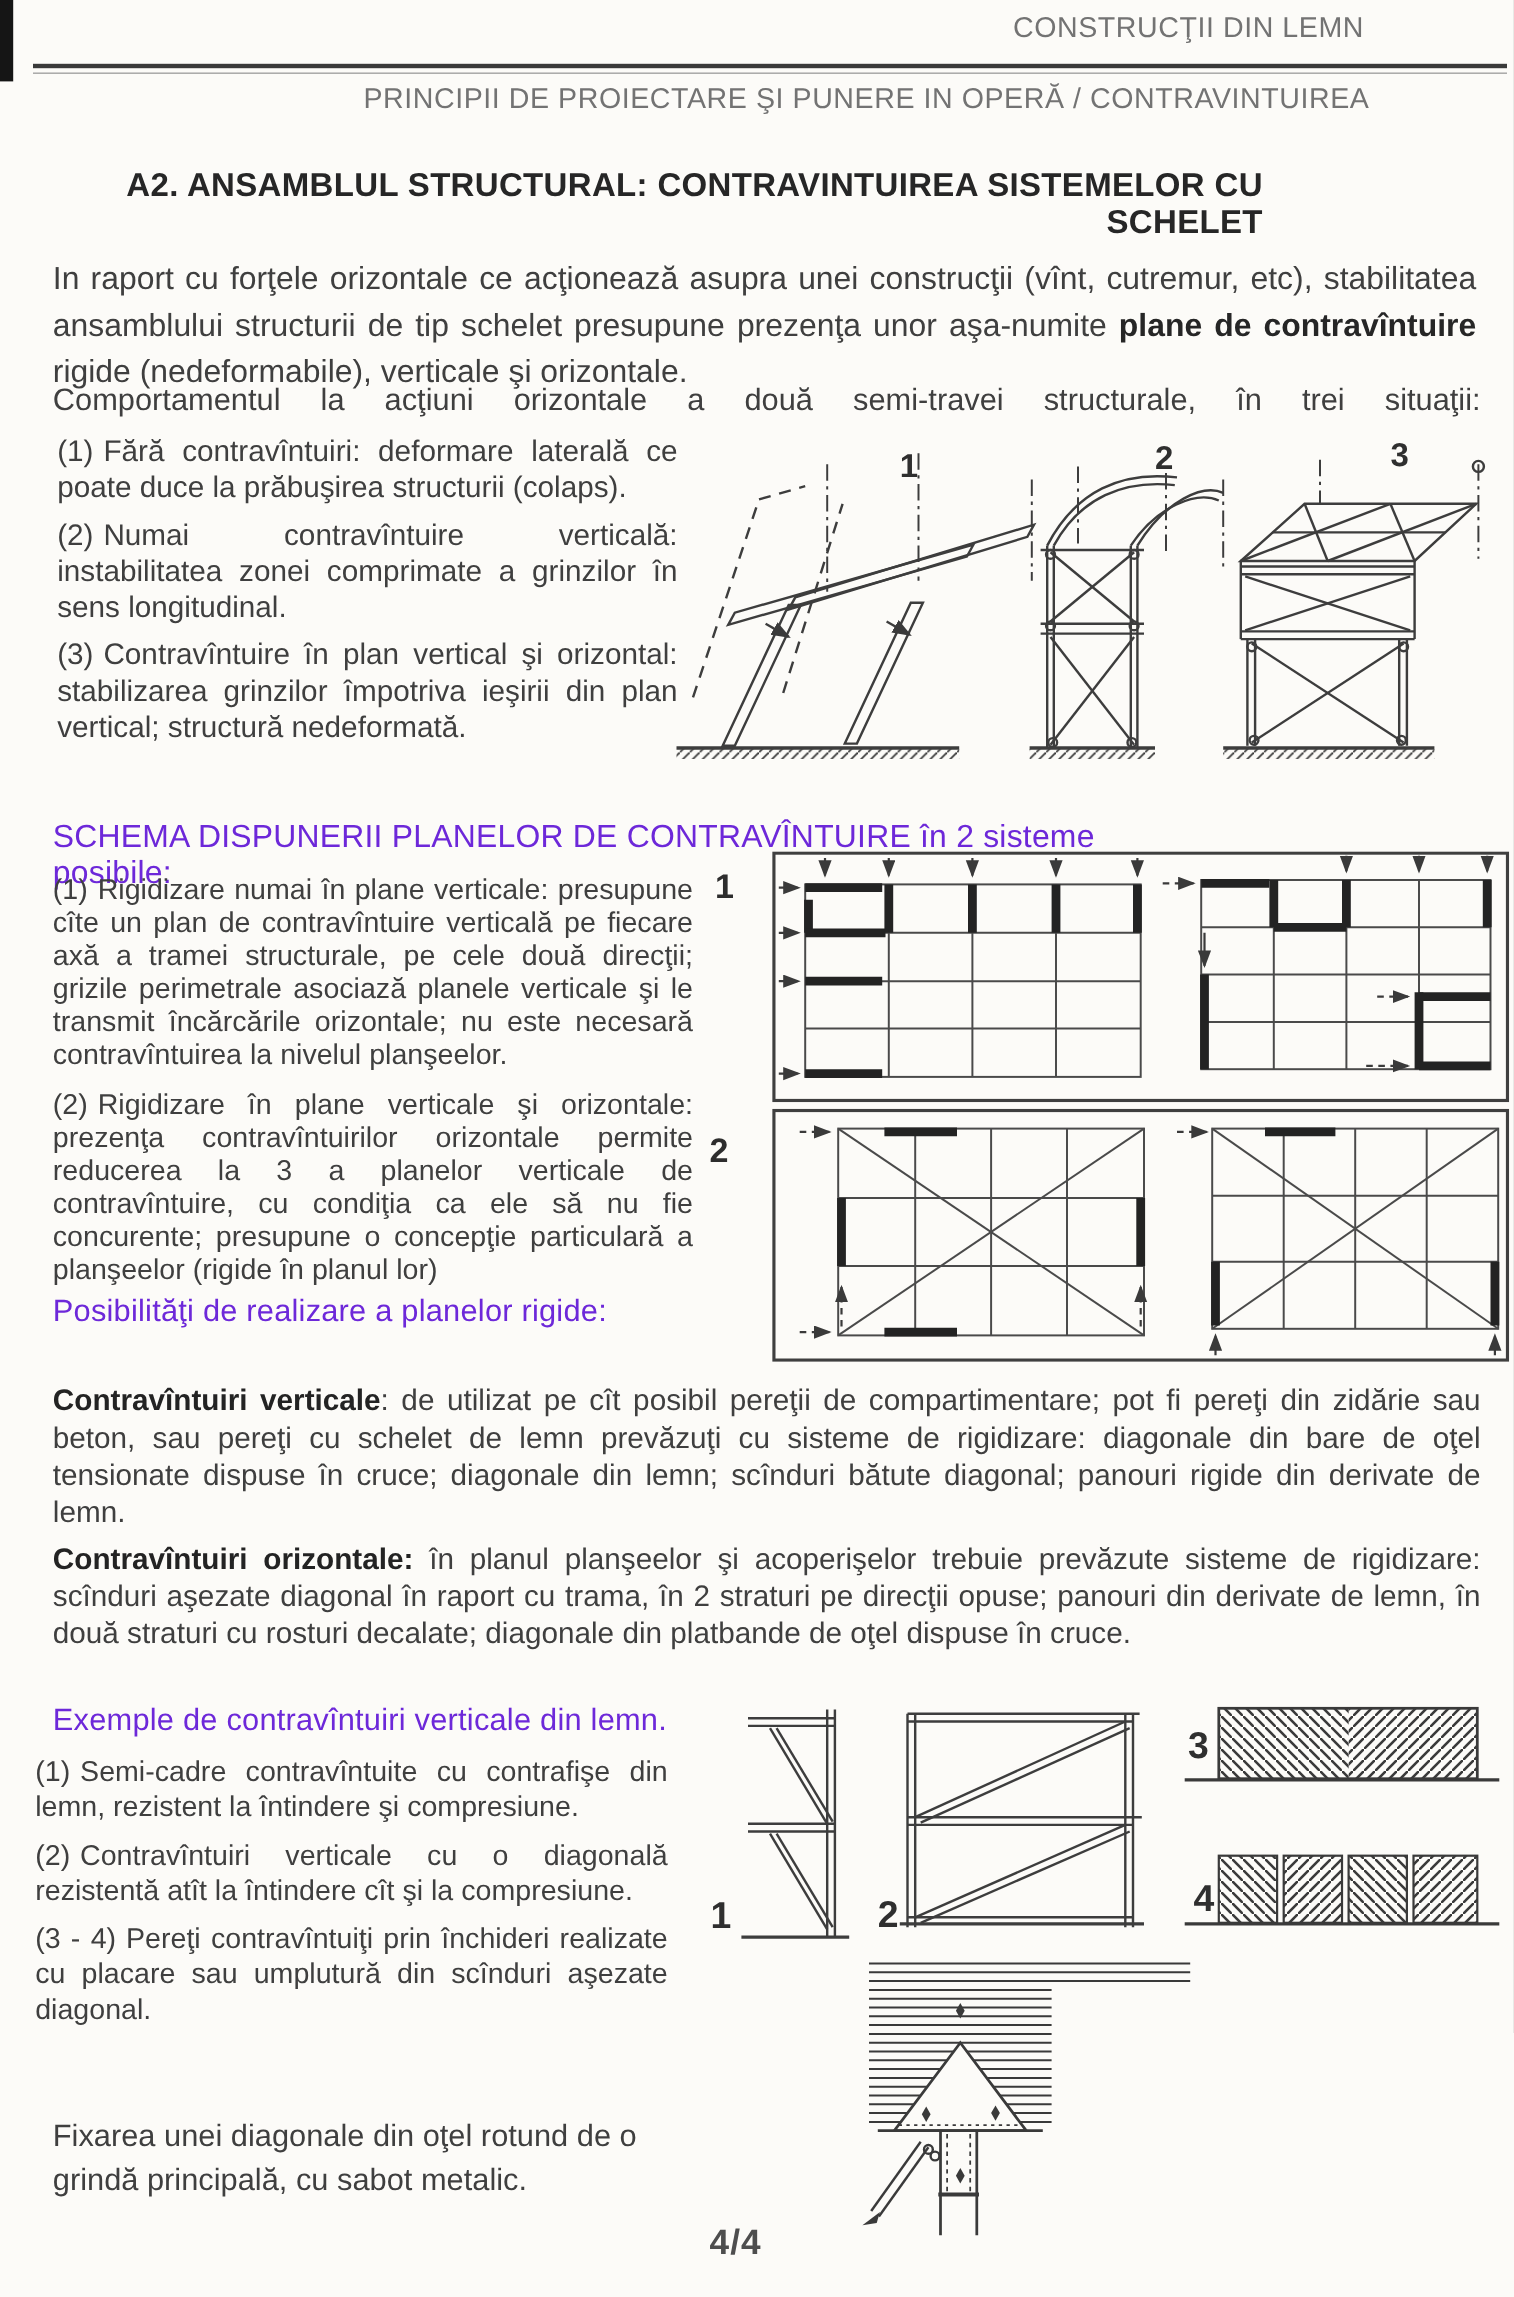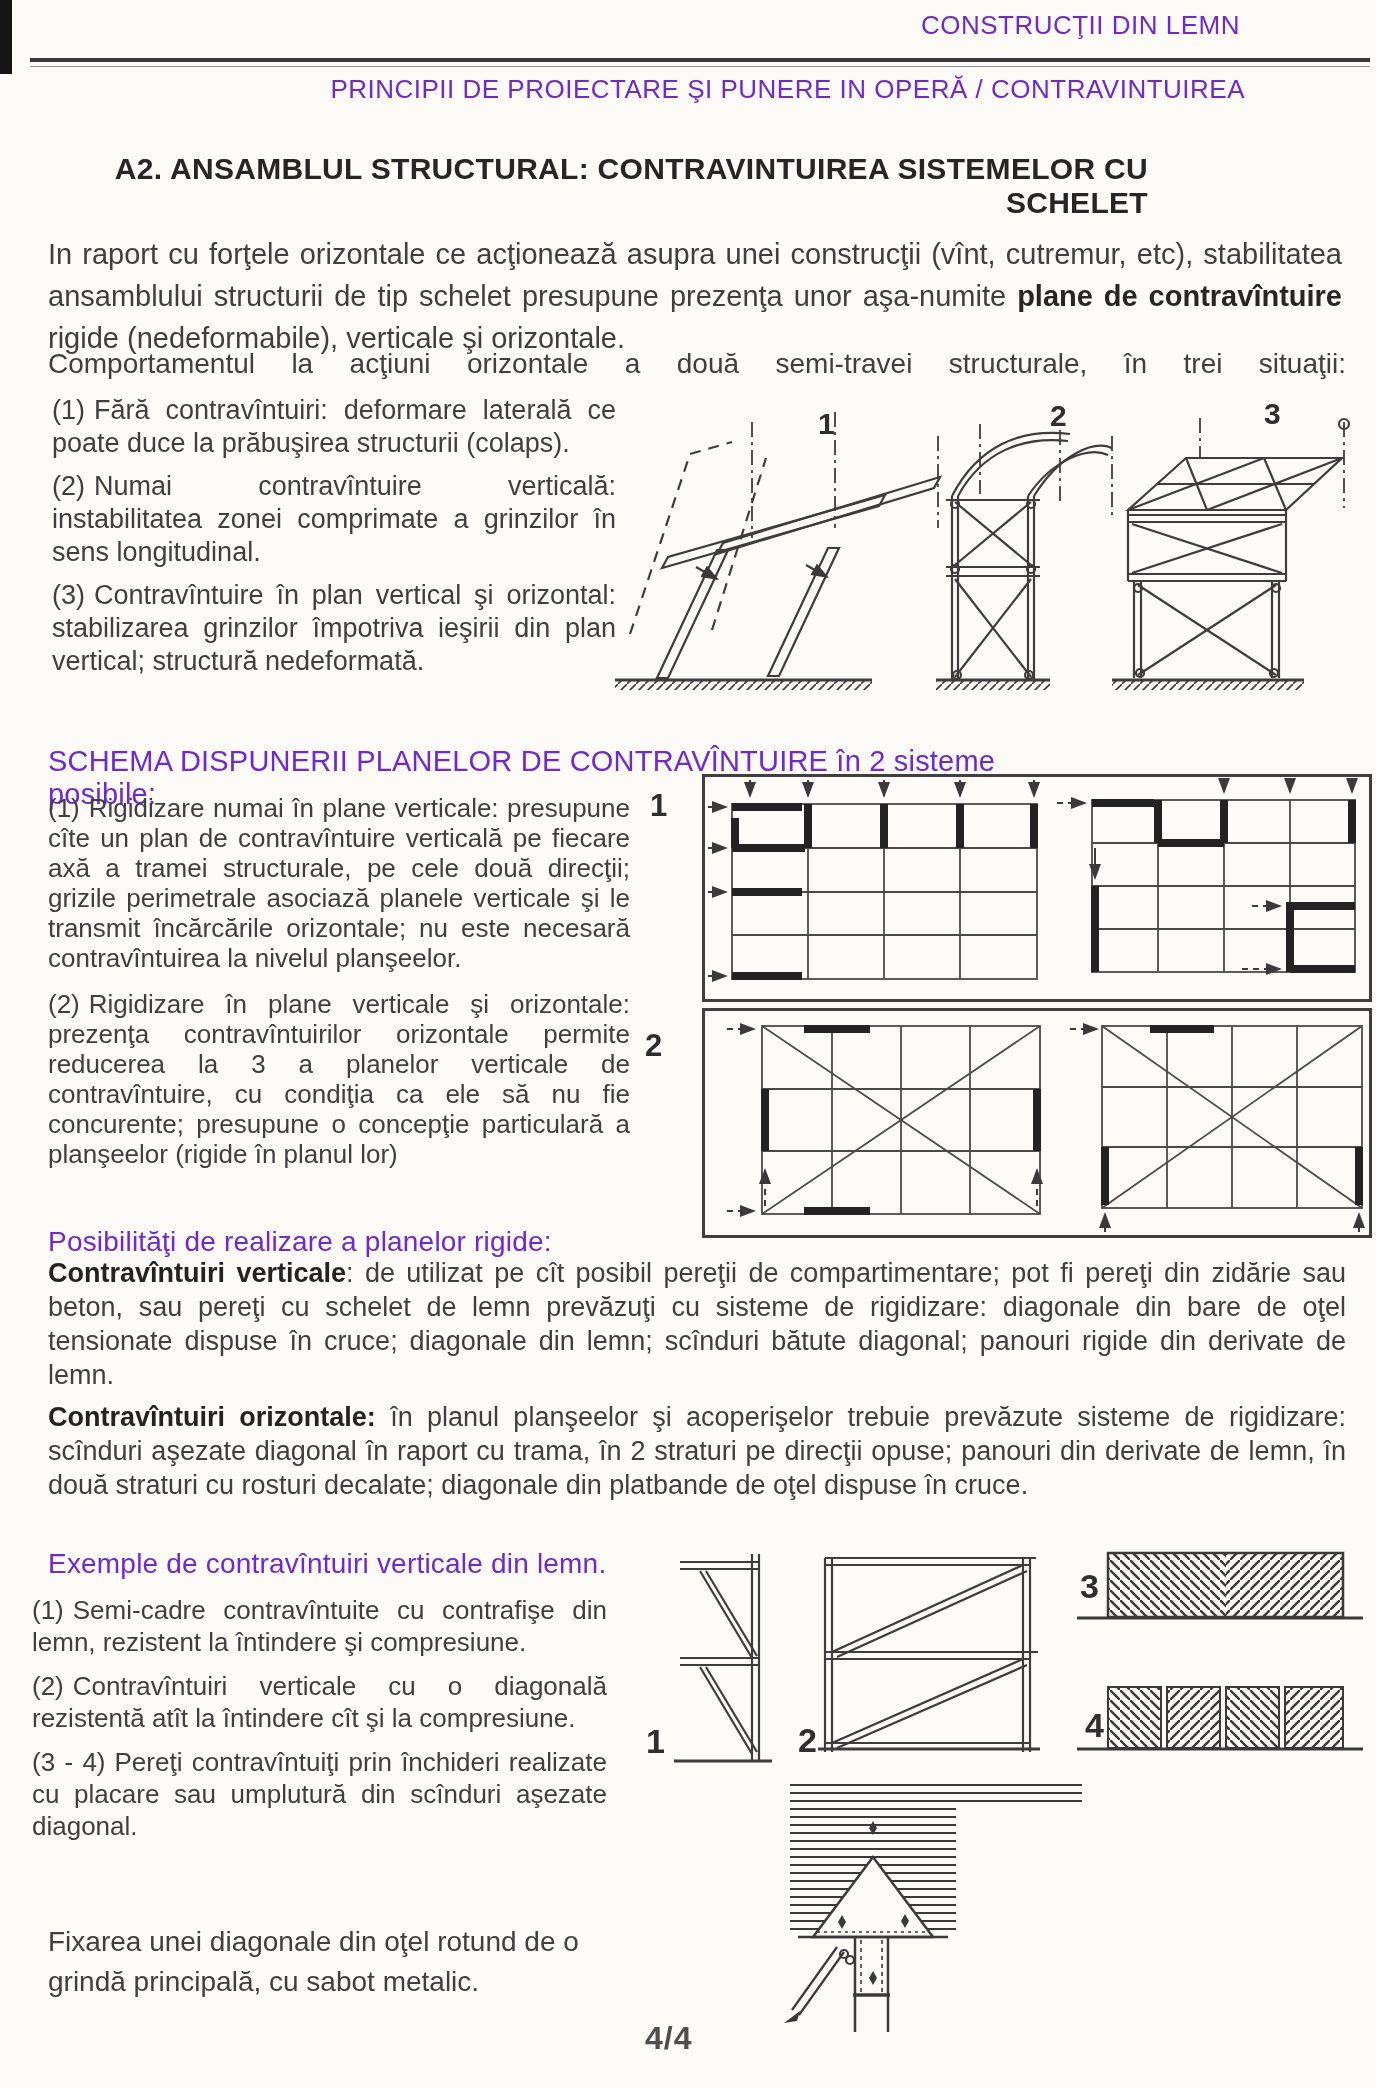--- a/index.html
+++ b/index.html
@@ -1,20 +1,20 @@
 <!DOCTYPE html>
 <html><head>
 <meta charset="utf-8">
 <style>
   html,body{margin:0;padding:0;background:#d9d9d6;}
   .page{position:relative;width:1376px;height:2088px;background:#fcfbf8;
         font-family:"Liberation Sans",sans-serif;color:#3f3f3f;overflow:hidden;margin:0 auto;}
   .t{position:absolute;}
   p{margin:0;}
-  .hdr{font-size:26px;letter-spacing:.5px;color:#6d28d9;text-align:right;}
+  .hdr{font-size:26px;letter-spacing:.5px;color:#737373;text-align:right;}
   .rule{background:#3a3a3a;}
   .rule2{background:#8a8a8a;}
   .scanmark{background:#151515;}
   .title-a2{font-size:30px;font-weight:bold;color:#262626;letter-spacing:.3px;text-align:right;}
   .para{font-size:29px;line-height:42px;text-align:justify;color:#3f3f3f;margin-top:35px;}
   .para b{color:#262626;}
   .lead-line{font-size:28px;text-align:justify;text-align-last:justify;color:#3f3f3f;}
   .sect-head{font-size:29px;color:#6d28d9;letter-spacing:.2px;}
   .items .item{font-size:27px;line-height:33px;text-align:justify;margin:0 0 10px 4px;}
   .items-sm .item{font-size:26px;line-height:30px;margin:0 0 16px 0;}
@@ -277,21 +277,21 @@
       <line x1="403" y1="139" x2="403" y2="197"></line>
       <line x1="657" y1="139" x2="657" y2="197"></line>
     </g>
     <g stroke="#3a3a3a" stroke-width="2" stroke-dasharray="6 5">
       <line x1="368" y1="21" x2="395" y2="21" marker-end="url(#ar3)"></line>
       <line x1="403" y1="224" x2="403" y2="206" marker-end="url(#ar3)"></line>
       <line x1="657" y1="224" x2="657" y2="206" marker-end="url(#ar3)"></line>
     </g>
   </svg>
 
-  <div class="t sect-head" style="left:48px;top:1226px;width:700px;font-size:28px;">Posibilităţi de realizare a planelor rigide:</div>
+  <div class="t sect-head" style="left:48px;top:1176px;width:700px;font-size:28px;">Posibilităţi de realizare a planelor rigide:</div>
 
   <div class="t para-sm" style="left:48px;top:1256px;width:1298px;">
     <b>Contravîntuiri verticale</b><span>: de utilizat pe cît posibil pereţii de compartimentare; pot fi pereţi din zidărie sau beton, sau pereţi cu schelet de lemn prevăzuţi cu sisteme de rigidizare: diagonale din bare de oţel tensionate dispuse în cruce; diagonale din lemn; scînduri bătute diagonal; panouri rigide din derivate de lemn.</span>
   </div>
 
   <div class="t para-sm" style="left:48px;top:1400px;width:1298px;">
     <b>Contravîntuiri orizontale:</b><span> în planul planşeelor şi acoperişelor trebuie prevăzute sisteme de rigidizare: scînduri aşezate diagonal în raport cu trama, în 2 straturi pe direcţii opuse; panouri din derivate de lemn, în două straturi cu rosturi decalate; diagonale din platbande de oţel dispuse în cruce.</span>
   </div>
 
   <div class="t sect-head" style="left:48px;top:1548px;width:800px;font-size:28px;">Exemple de contravîntuiri verticale din lemn.</div>

